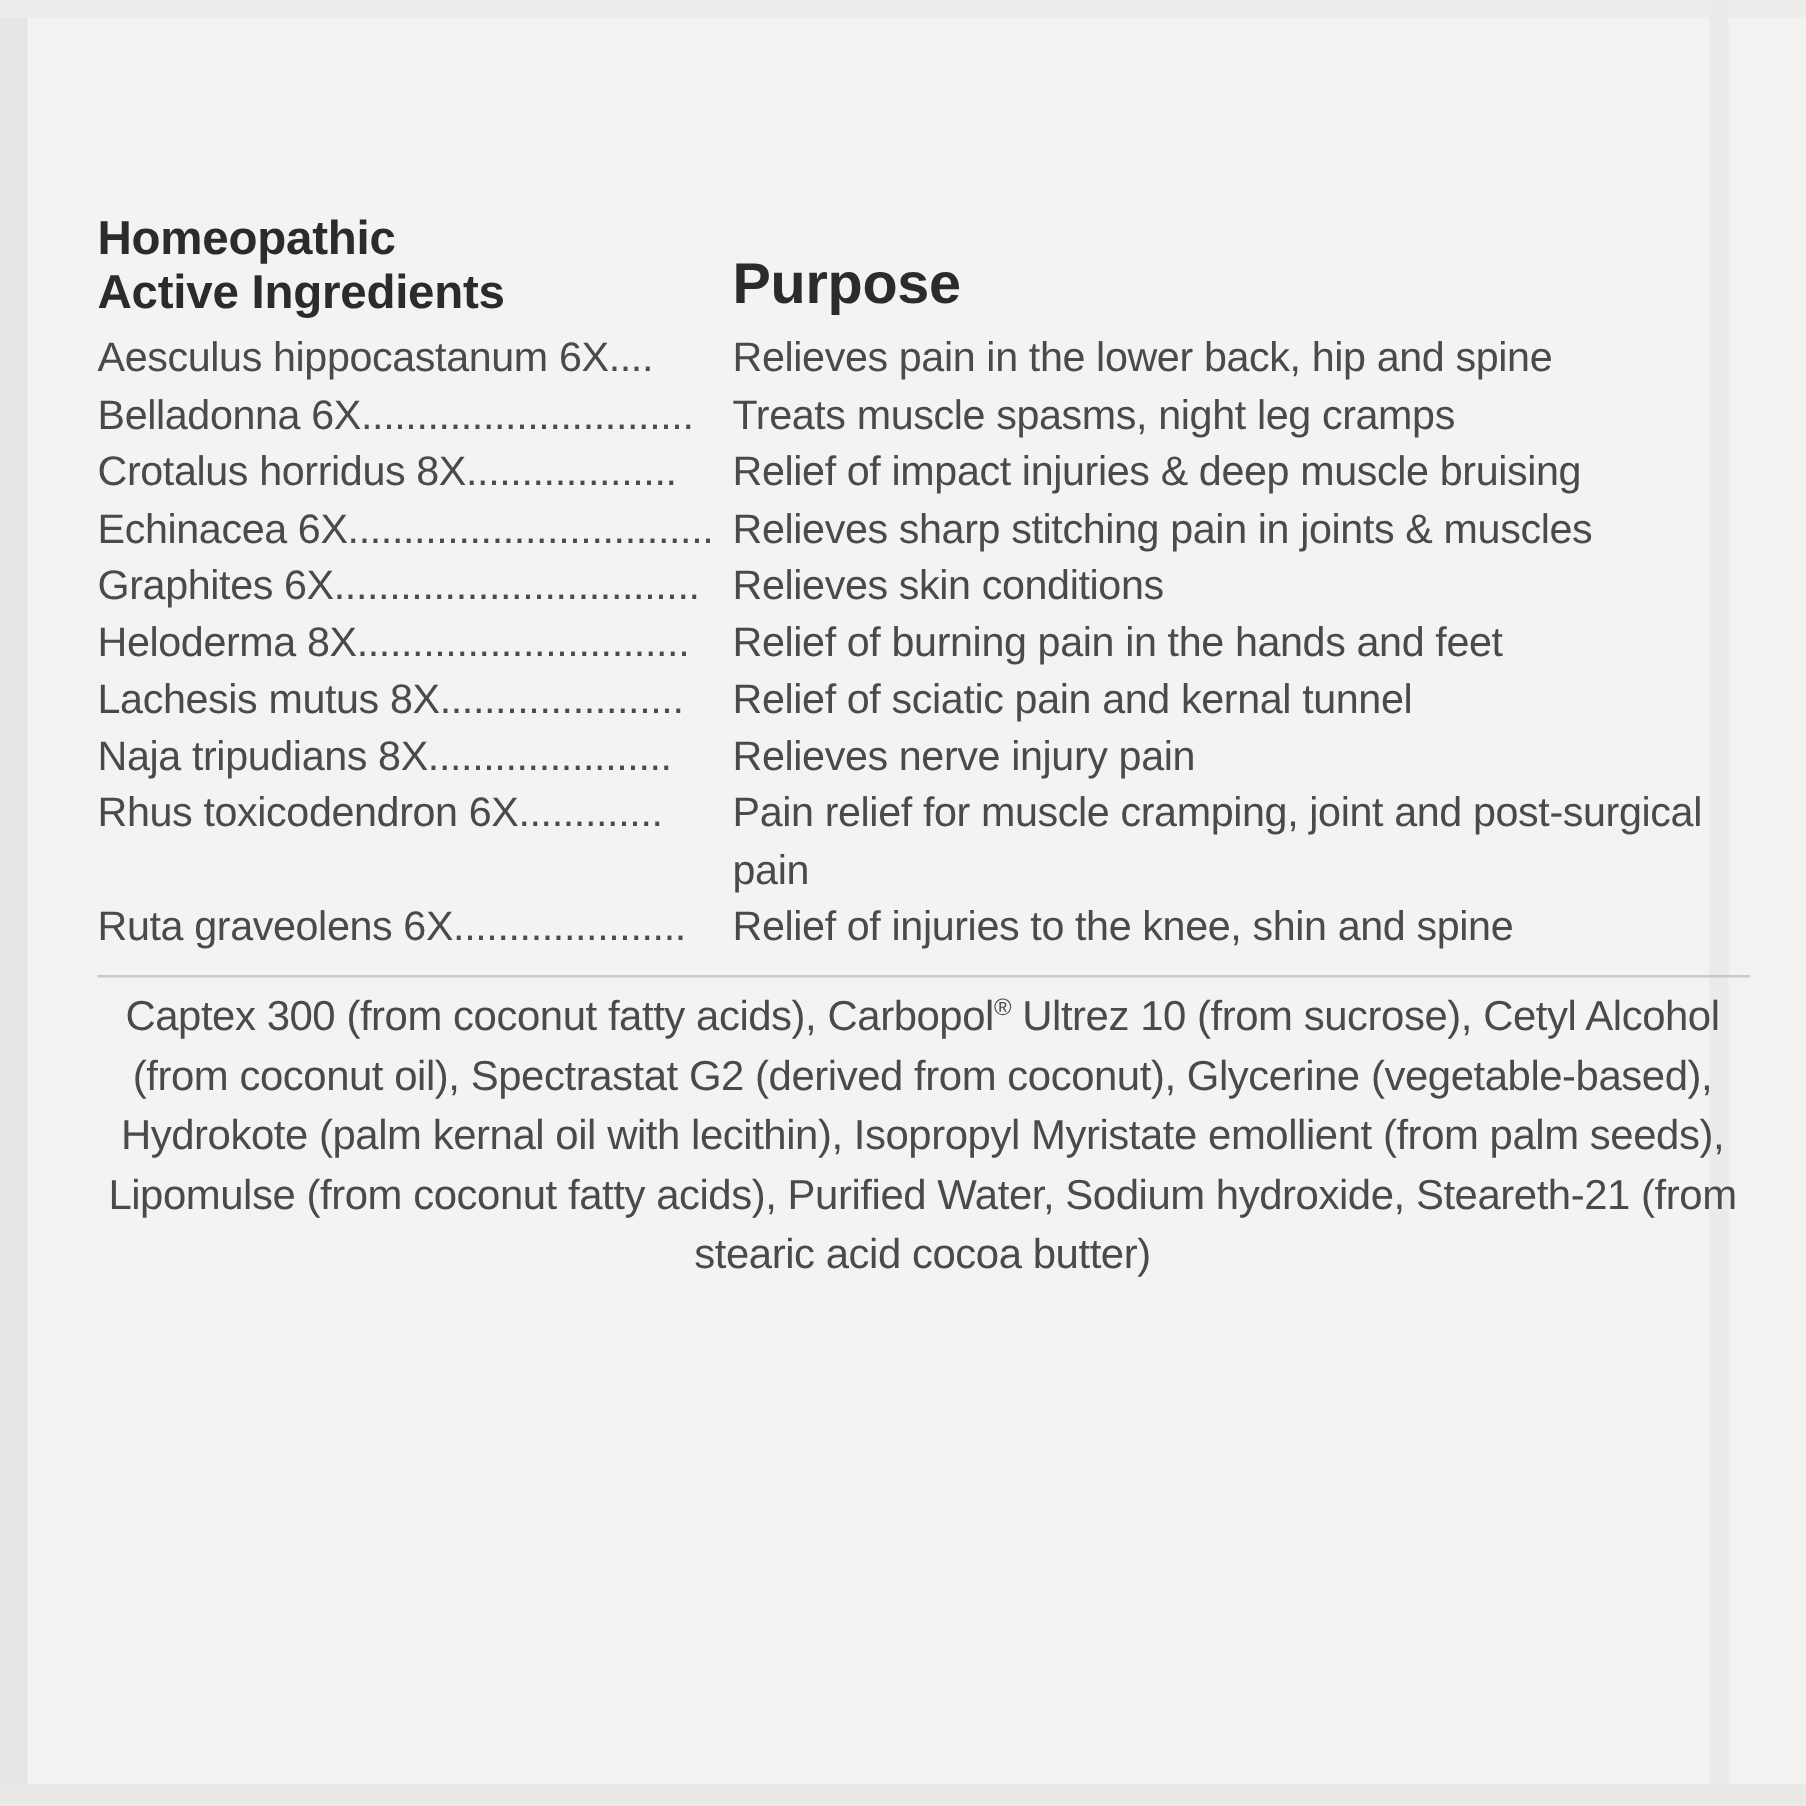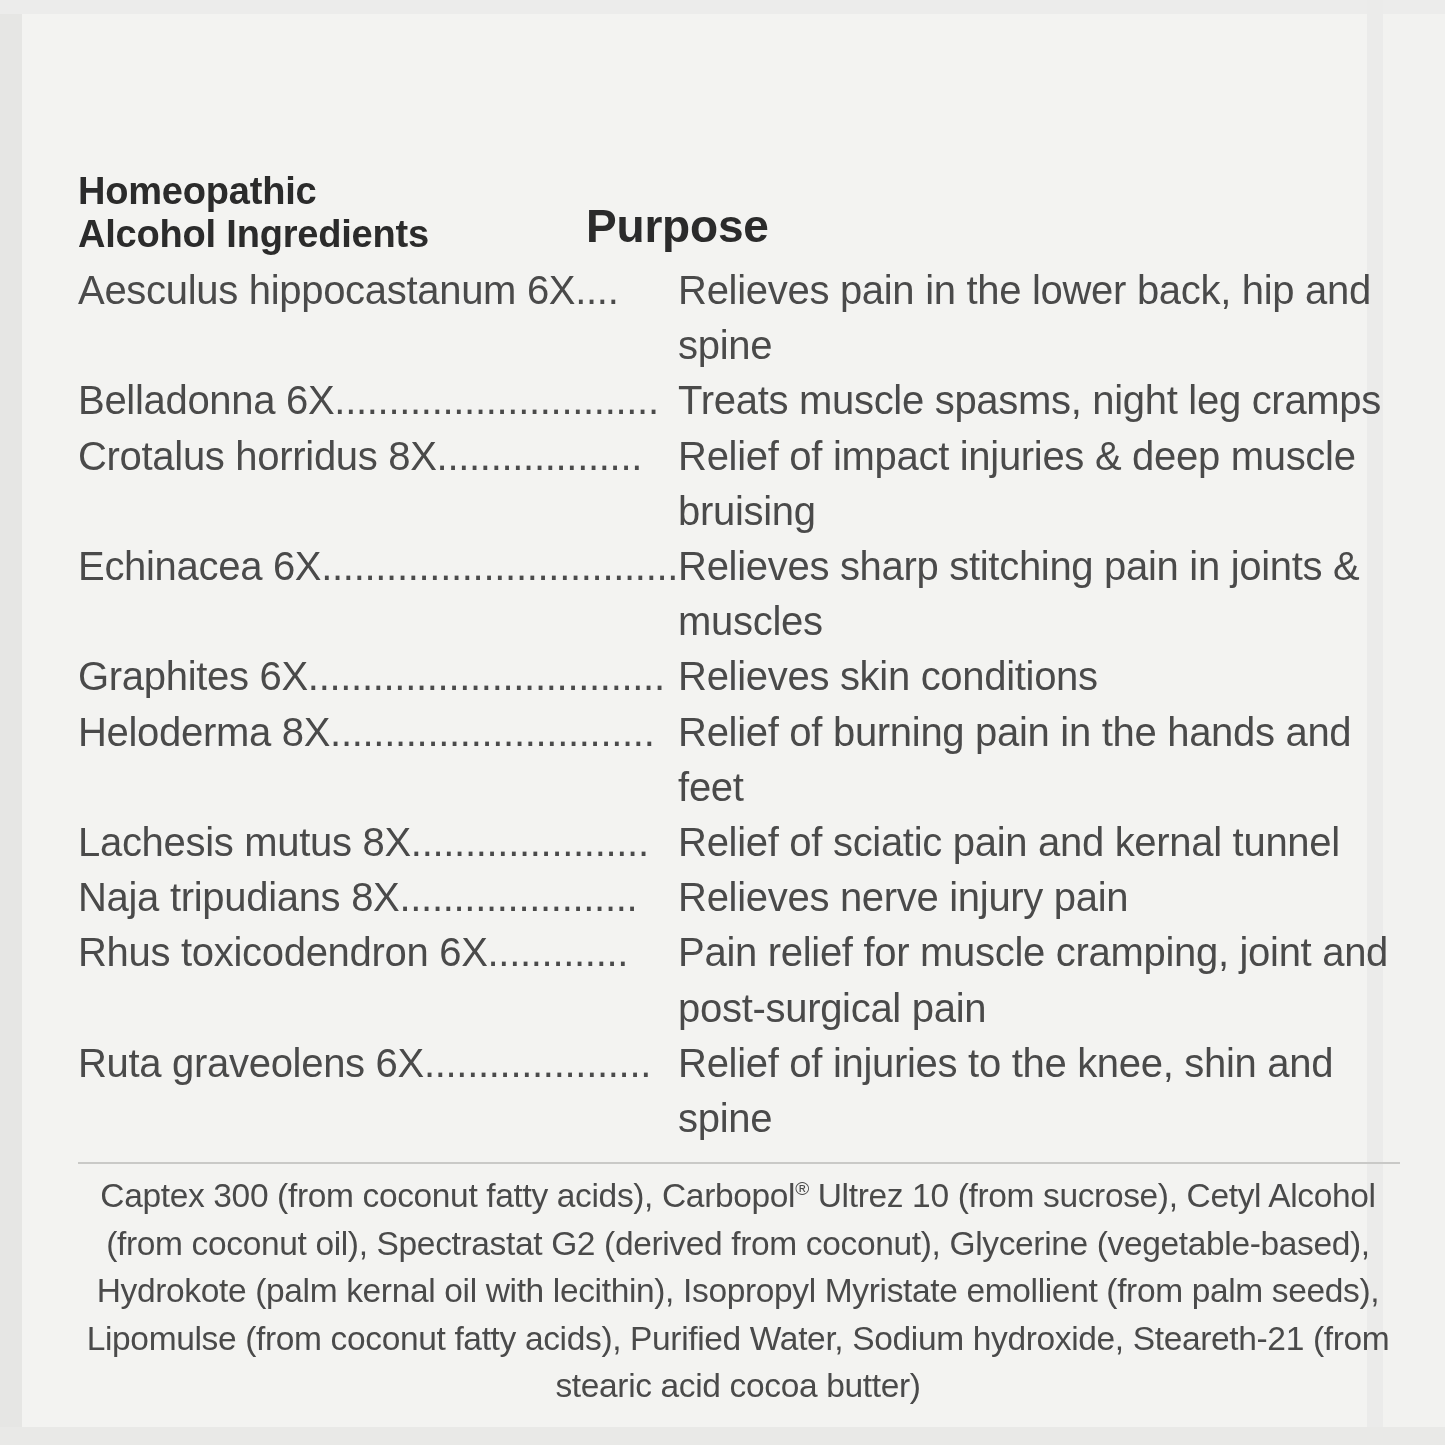--- a/index.html
+++ b/index.html
@@ -74,21 +74,21 @@
   }
 
   table.ingredients {
     border-collapse: collapse;
     width: 100%;
     margin-top: 8px;
   }
   table.ingredients td {
     vertical-align: top;
     padding: 0;
-    font-size: 40px;
+    font-size: 33px;
     line-height: 1.38;
     color: #4a4a4a;
     letter-spacing: -0.3px;
   }
   td.name {
     width: 508px;
     white-space: nowrap;
     overflow: hidden;
   }
   td.purpose {
@@ -131,21 +131,21 @@
   <div class="edge-left"></div>
   <div class="edge-top"></div>
   <div class="edge-right"></div>
   <div class="edge-bottom"></div>
 
   <div class="content">
 
     <div class="active-head">
       <div class="active-head-left">
         <div>Homeopathic</div>
-        <div>Alcohol Ingredients</div>
+        <div>Active Ingredients</div>
       </div>
       <div class="active-head-right">Purpose</div>
     </div>
 
     <table class="ingredients">
       <tbody>
         <tr>
           <td class="name">Aesculus hippocastanum 6X....</td>
           <td class="purpose">Relieves pain in the lower back, hip and spine</td>
         </tr>

